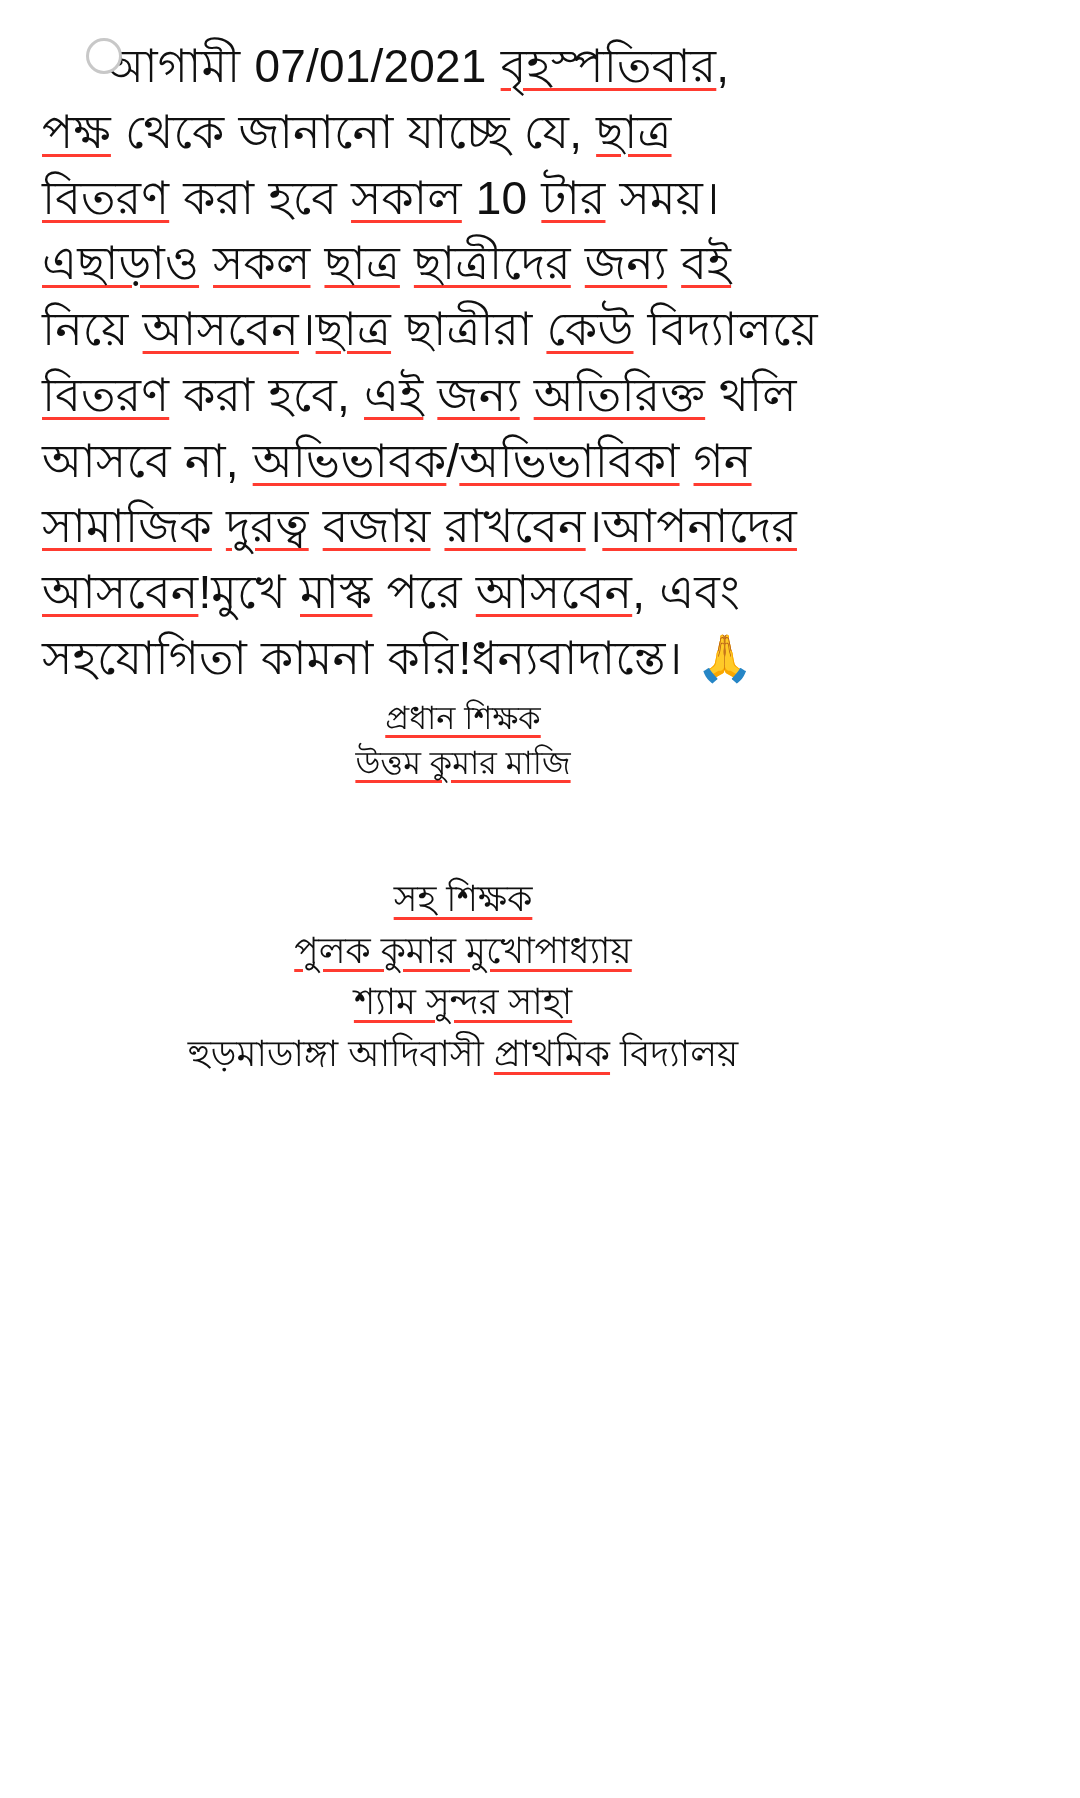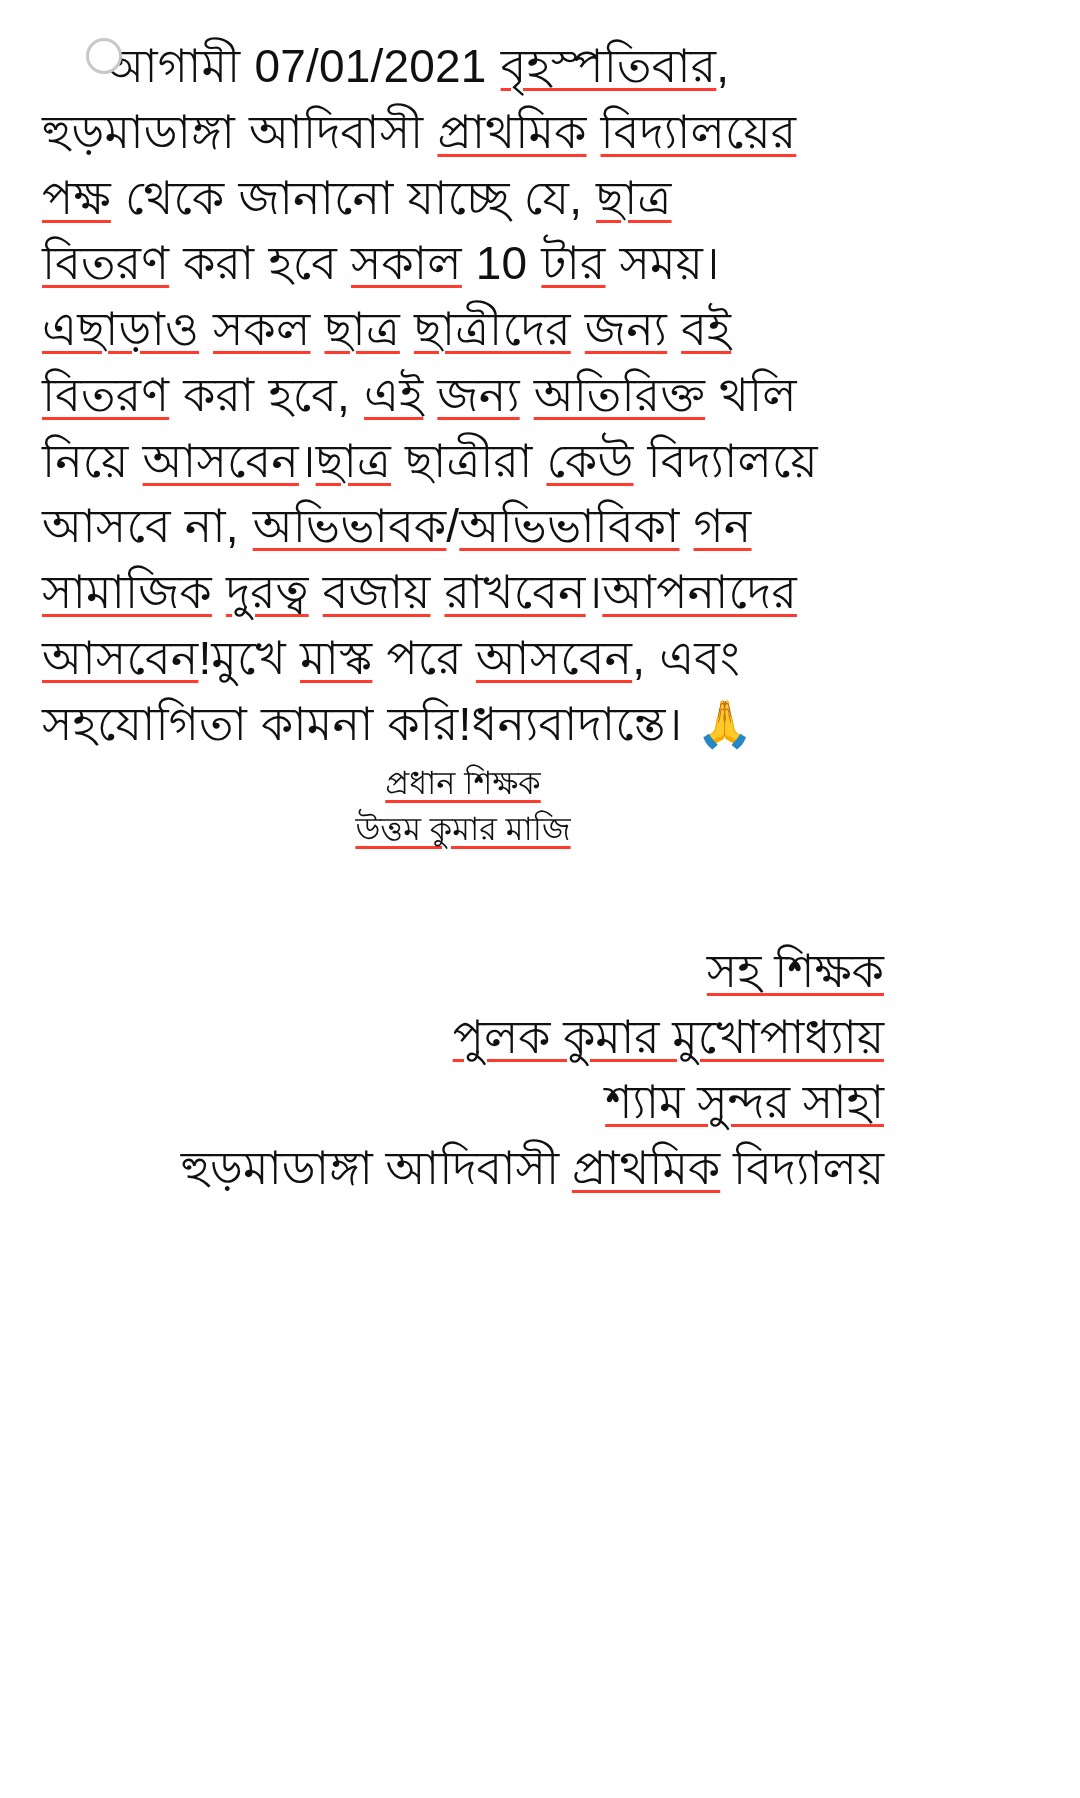--- a/index.html
+++ b/index.html
@@ -71,41 +71,40 @@
   }
   .emoji {
     font-family: "DejaVu Sans", sans-serif;
     color: #f5a623;
   }
   .footer-block {
     margin-top: 0;
   }
   .footer-line {
     display: block;
-    text-align: right;
-    font-size: 46px;
+    text-align: center;
+    font-size: 36px;
     line-height: 1.43;
     white-space: nowrap;
   }
 </style>
 </head>
 <body>
 
 <div class="page">
 
   <div class="radio-marker"></div>
 
   <div class="doc-body">
     <span class="line indent-first">আগামী  07/01/2021 <span class="sp">বৃহস্পতিবার</span>,</span>
-    <span class="line">হুড়মাডাঙ্গা আদিবাসী <span class="sp">প্রাথমিক</span> <span class="sp">বিদ্যালয়ের</span></span>
     <span class="line"><span class="sp">পক্ষ</span> থেকে জানানো যাচ্ছে যে, <span class="sp">ছাত্র</span></span>
     <span class="line"><span class="sp">বিতরণ</span> করা হবে <span class="sp">সকাল</span> 10 <span class="sp">টার</span> সময়।</span>
     <span class="line"><span class="sp">এছাড়াও</span> <span class="sp">সকল</span> <span class="sp">ছাত্র</span> <span class="sp">ছাত্রীদের</span> <span class="sp">জন্য</span> <span class="sp">বই</span></span>
+    <span class="line">নিয়ে <span class="sp">আসবেন</span>।<span class="sp">ছাত্র</span> ছাত্রীরা <span class="sp">কেউ</span> বিদ্যালয়ে</span>
     <span class="line"><span class="sp">বিতরণ</span> করা হবে, <span class="sp">এই</span> <span class="sp">জন্য</span> <span class="sp">অতিরিক্ত</span> থলি</span>
-    <span class="line">নিয়ে <span class="sp">আসবেন</span>।<span class="sp">ছাত্র</span> ছাত্রীরা <span class="sp">কেউ</span> বিদ্যালয়ে</span>
     <span class="line">আসবে না, <span class="sp">অভিভাবক</span>/<span class="sp">অভিভাবিকা</span> <span class="sp">গন</span></span>
     <span class="line"><span class="sp">সামাজিক</span> <span class="sp">দুরত্ব</span> <span class="sp">বজায়</span> <span class="sp">রাখবেন</span>।<span class="sp">আপনাদের</span></span>
     <span class="line"><span class="sp">আসবেন</span>!মুখে <span class="sp">মাস্ক</span> পরে <span class="sp">আসবেন</span>, এবং</span>
     <span class="line">সহযোগিতা কামনা করি!ধন্যবাদান্তে। <span class="emoji">🙏</span></span>
   </div>
 
   <div class="sig-block">
     <span class="sig-line"><span class="sp">প্রধান শিক্ষক</span></span>
     <span class="sig-line"><span class="sp">উত্তম কুমার মাজি</span></span>
   </div>

